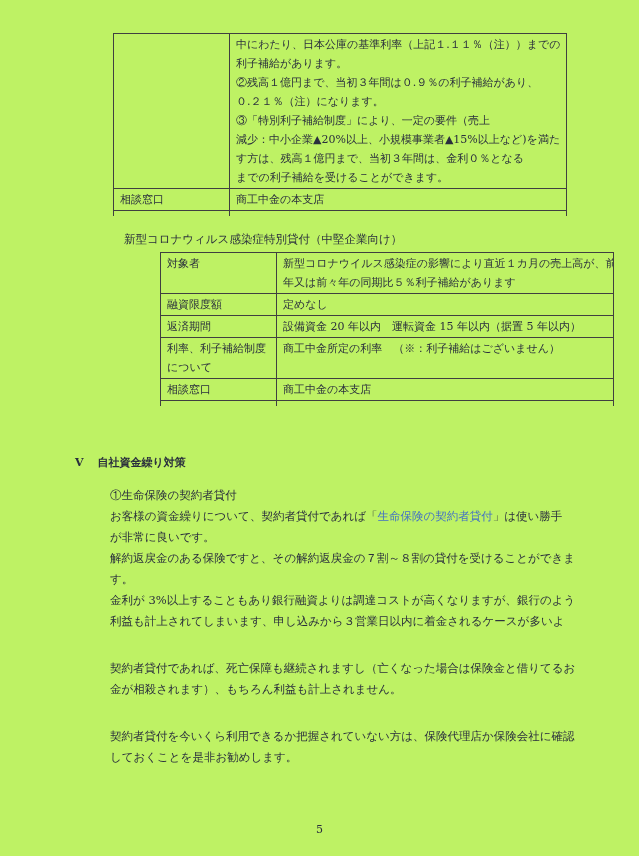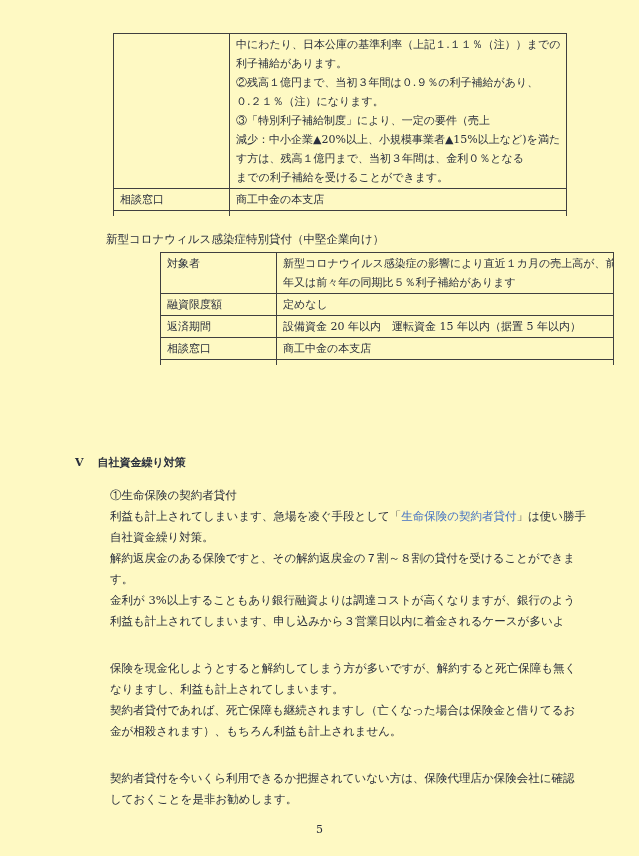--- a/index.html
+++ b/index.html
@@ -1,19 +1,19 @@
 <!DOCTYPE html>
 <html><head>
 <meta charset="utf-8">
 <style>
   html,body{margin:0;padding:0;background:#e8e8e8;}
   .page{
     position:relative;
     width:639px;height:856px;
-    background:#fef9c3;
+    background:#bef264;
     font-family:"DejaVu Serif","Liberation Serif",serif;
     color:#2a2f3d;
     overflow:hidden;
   }
   
   .doc-table-wrap{position:absolute;}
   table.doc-table{border-collapse:collapse;table-layout:fixed;width:454px;}
   table.doc-table td{
     border:1px solid #404040;
     vertical-align:top;
@@ -23,21 +23,21 @@
     overflow:hidden;
   }
   td.lbl{width:103px;}
   td.val div, td.lbl div{white-space:nowrap;}
   .stub{position:absolute;width:1px;height:5px;background:#404040;bottom:-5px;}
   .stub.s-left{left:0;}
   .stub.s-mid{left:116px;}
   .stub.s-right{right:0;}
   
   .loan-title{
-    position:absolute;left:106px;top:229px;
+    position:absolute;left:124px;top:229px;
     font-size:11.5px;line-height:21px;white-space:nowrap;
   }
   .heading-v{
     position:absolute;left:75px;top:452px;
     font-size:11px;font-weight:bold;line-height:21px;white-space:nowrap;
   }
   .heading-v .numeral{margin-right:14px;font-family:"DejaVu Serif","Liberation Serif",serif;}
   .content{position:absolute;left:110px;top:485px;width:478px;}
   .content .line{font-size:11.5px;line-height:21px;white-space:nowrap;}
   .sub-title{font-weight:normal;font-size:11.5px;line-height:21px;white-space:nowrap;}
@@ -109,58 +109,63 @@
       <tr>
         <td class="lbl">
               <div class="line">返済期間</div>
             </td>
         <td class="val">
               <div class="line">設備資金 20 年以内　運転資金 15 年以内（据置 5 年以内）</div>
             </td>
       </tr>
       <tr>
         <td class="lbl">
+              <div class="line">利率、利子補給制度</div>
+              <div class="line">について</div>
+            </td>
+        <td class="val">
+              <div class="line">商工中金所定の利率　（※：利子補給はございません）</div>
+            </td>
+      </tr>
+      <tr>
+        <td class="lbl">
               <div class="line">相談窓口</div>
             </td>
         <td class="val">
               <div class="line">商工中金の本支店</div>
             </td>
       </tr>
     </tbody>
       </table>
     <div class="stub s-left"></div>
     <div class="stub s-mid"></div>
     <div class="stub s-right"></div>
   </div>
 
   <div class="heading-v">
     <span class="numeral">Ⅴ</span><span>自社資金繰り対策</span>
   </div>
 
   <div class="content">
     <div class="sub-title">①生命保険の契約者貸付</div>
 
-    <div class="line"><span>利益も計上されてしまいます、急場を凌ぐ手段として「</span><span class="blue-link">生命保険の契約者貸付</span><span>」は使い勝手</span></div>
-    <div class="line">自社資金繰り対策。</div>
+    <div class="line"><span>お客様の資金繰りについて、契約者貸付であれば「</span><span class="blue-link">生命保険の契約者貸付</span><span>」は使い勝手</span></div>
+    <div class="line">が非常に良いです。</div>
 
     <div>
         <div class="line">解約返戻金のある保険ですと、その解約返戻金の７割～８割の貸付を受けることができま</div>
         <div class="line">す。</div>
       </div>
     <div>
         <div class="line">金利が 3%以上することもあり銀行融資よりは調達コストが高くなりますが、銀行のよう</div>
         <div class="line">利益も計上されてしまいます、申し込みから３営業日以内に着金されるケースが多いよ</div>
       </div>
 
     <div class="blank"></div>
 
-    <div>
-        <div class="line">保険を現金化しようとすると解約してしまう方が多いですが、解約すると死亡保障も無く</div>
-        <div class="line">なりますし、利益も計上されてしまいます。</div>
-      </div>
     <div>
         <div class="line">契約者貸付であれば、死亡保障も継続されますし（亡くなった場合は保険金と借りてるお</div>
         <div class="line">金が相殺されます）、もちろん利益も計上されません。</div>
       </div>
 
     <div class="blank"></div>
 
     <div>
         <div class="line">契約者貸付を今いくら利用できるか把握されていない方は、保険代理店か保険会社に確認</div>
         <div class="line">しておくことを是非お勧めします。</div>

